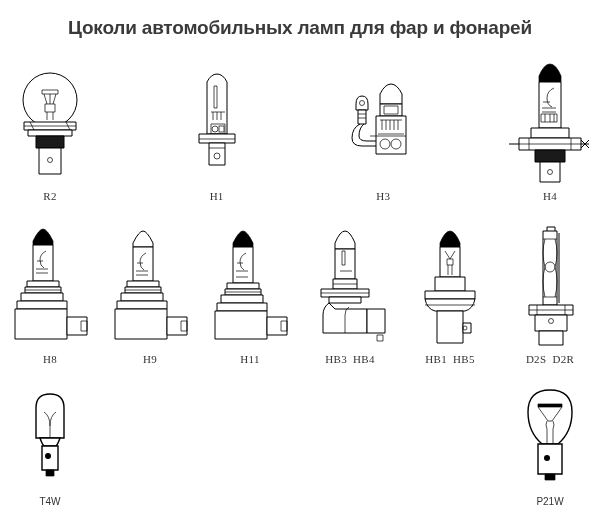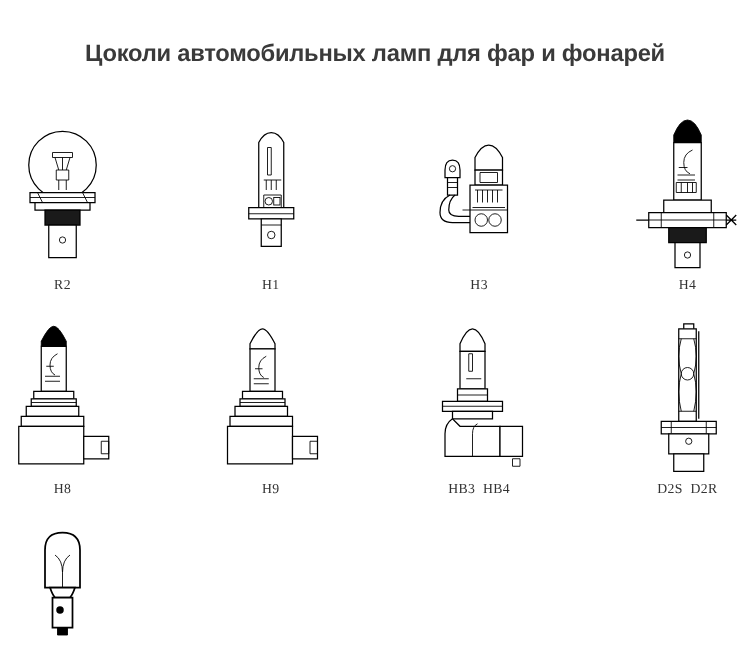--- a/index.html
+++ b/index.html
@@ -11,21 +11,21 @@
   }
   .page{position:relative;width:600px;height:527px;}
   .title{
     text-align:center;
     font-family:"Liberation Sans", sans-serif;
     font-weight:bold;
     font-size:19px;
     color:#3a3a3a;
     letter-spacing:-0.2px;
     padding-top:17px;
-    margin:16px;
+    margin:0;
   }
   .grid{
     display:flex;
     flex-direction:column;
   }
   .row{
     display:flex;
     flex-direction:row;
     align-items:flex-end;
     justify-content:space-between;
@@ -209,20 +209,40 @@
             <path class="wht" d="M14 74 h42 v8 h-42 z"></path>
             <path class="wht" d="M10 82 h50 v8 h-50 z"></path>
             <path class="wht" d="M8 90 h52 v30 h-52 z"></path>
             <path class="wht" d="M60 98 h20 v18 h-20 z"></path>
             <path class="thin" d="M74 102 h6 v10 h-6 z"></path>
           </svg>
         </div>
         <div class="label">H9</div>
       </div>
 
+      <div class="cell">
+        <div class="art">
+          <svg width="86" height="128" viewBox="0 0 86 128">
+            <path class="blk" d="M26 24 q6 -12 10 -12 q4 0 10 12 v4 h-20 z"></path>
+            <path class="wht" d="M26 28 h20 v36 h-20 z"></path>
+            <path class="thin" d="M39 34 q-6 3 -6 9 q0 6 4 8"></path>
+            <path class="thin" d="M30 44 h6"></path>
+            <path class="thin" d="M29 52 h12 M29 58 h12"></path>
+            <path class="wht" d="M20 64 h32 v6 h-32 z"></path>
+            <path class="wht" d="M18 70 h36 v6 h-36 z"></path>
+            <path class="thin" d="M18 73 h36"></path>
+            <path class="wht" d="M14 76 h42 v8 h-42 z"></path>
+            <path class="wht" d="M10 84 h50 v8 h-50 z"></path>
+            <path class="wht" d="M8 92 h52 v28 h-52 z"></path>
+            <path class="wht" d="M60 98 h20 v18 h-20 z"></path>
+            <path class="thin" d="M74 102 h6 v10 h-6 z"></path>
+          </svg>
+        </div>
+        <div class="label">H11</div>
+      </div>
 
       <div class="cell">
         <div class="art">
           <svg width="86" height="128" viewBox="0 0 86 128">
             <path class="wht" d="M28 24 q5 -12 10 -12 q5 0 10 12 v6 h-20 z"></path>
             <path class="wht" d="M28 30 h20 v30 h-20 z"></path>
             <path class="thin" d="M35 32 h3 v14 h-3 z"></path>
             <path class="thin" d="M33 52 h12"></path>
             <path class="wht" d="M26 60 h24 v10 h-24 z"></path>
             <path class="thin" d="M26 65 h24"></path>
@@ -231,20 +251,39 @@
             <path class="wht" d="M22 78 h32 v6 h-32 z"></path>
             <path class="wht" d="M22 84 q-6 4 -6 12 v18 h44 v-24 h-32 z"></path>
             <path class="thin" d="M42 88 q-4 2 -4 8 v18"></path>
             <path class="wht" d="M60 90 h18 v24 h-18 z"></path>
             <path class="thin" d="M70 116 h6 v6 h-6 z"></path>
           </svg>
         </div>
         <div class="label">HB3  HB4</div>
       </div>
 
+      <div class="cell">
+        <div class="art">
+          <svg width="86" height="128" viewBox="0 0 86 128">
+            <path class="blk" d="M33 24 q5 -12 10 -12 q5 0 10 12 v4 h-20 z"></path>
+            <path class="wht" d="M33 28 h20 v30 h-20 z"></path>
+            <path class="thin" d="M38 32 l5 8 l5 -8"></path>
+            <path class="thin" d="M40 40 h6 v6 h-6 z"></path>
+            <path class="thin" d="M41 46 v10 M45 46 v10"></path>
+            <path class="wht" d="M28 58 h30 v14 h-30 z"></path>
+            <path class="wht" d="M18 72 h50 v8 h-50 z"></path>
+            <path class="wht" d="M18 80 q2 10 10 12 h30 q8 -2 10 -12 z"></path>
+            <path class="thin" d="M18 86 h50"></path>
+            <path class="wht" d="M30 92 h26 v32 h-26 z"></path>
+            <path class="wht" d="M56 104 h8 v10 h-8 z"></path>
+            <circle class="thin" cx="58" cy="109" r="2"></circle>
+          </svg>
+        </div>
+        <div class="label">HB1  HB5</div>
+      </div>
 
       <div class="cell">
         <div class="art">
           <svg width="86" height="128" viewBox="0 0 86 128">
             <path class="wht" d="M36 12 h14 v74 h-14 z"></path>
             <path class="thin" d="M36 20 h14 M36 78 h14"></path>
             <path class="thin" d="M38 20 q-4 14 0 28 M48 20 q4 14 0 28"></path>
             <path class="thin" d="M38 48 q-4 14 0 30 M48 48 q4 14 0 30"></path>
             <circle class="thin" cx="43" cy="48" r="5"></circle>
             <path class="ln" d="M40 12 v-4 h8 v4"></path>
@@ -273,18 +312,33 @@
             <path class="wht2" d="M28 64 h16 v24 h-16 z"></path>
             <circle cx="34" cy="74" r="3" fill="#000"></circle>
             <path class="blk" d="M32 88 h8 v6 h-8 z"></path>
           </svg>
         </div>
         <div class="label">T4W</div>
       </div>
 
 
 
+      <div class="cell">
+        <div class="art">
+          <svg width="78" height="108" viewBox="0 0 78 108">
+            <path class="wht2" d="M39 8 q22 0 22 22 q0 20 -14 32 h-16 q-14 -12 -14 -32 q0 -22 22 -22 z"></path>
+            <path class="blk" d="M27 22 h24 v3 h-24 z"></path>
+            <path class="thin" d="M27 25 l10 14 h4 l10 -14"></path>
+            <path class="thin" d="M36 39 q-2 4 0 8 M42 39 q2 4 0 8"></path>
+            <path class="thin" d="M36 47 v15 M42 47 v15"></path>
+            <path class="wht2" d="M27 62 h24 v30 h-24 z"></path>
+            <circle cx="36" cy="76" r="3" fill="#000"></circle>
+            <path class="blk" d="M34 92 h10 v6 h-10 z"></path>
+          </svg>
+        </div>
+        <div class="label">P21W</div>
+      </div>
 
 
     </div>
 
   </div>
 </div>
 
 </body></html>

